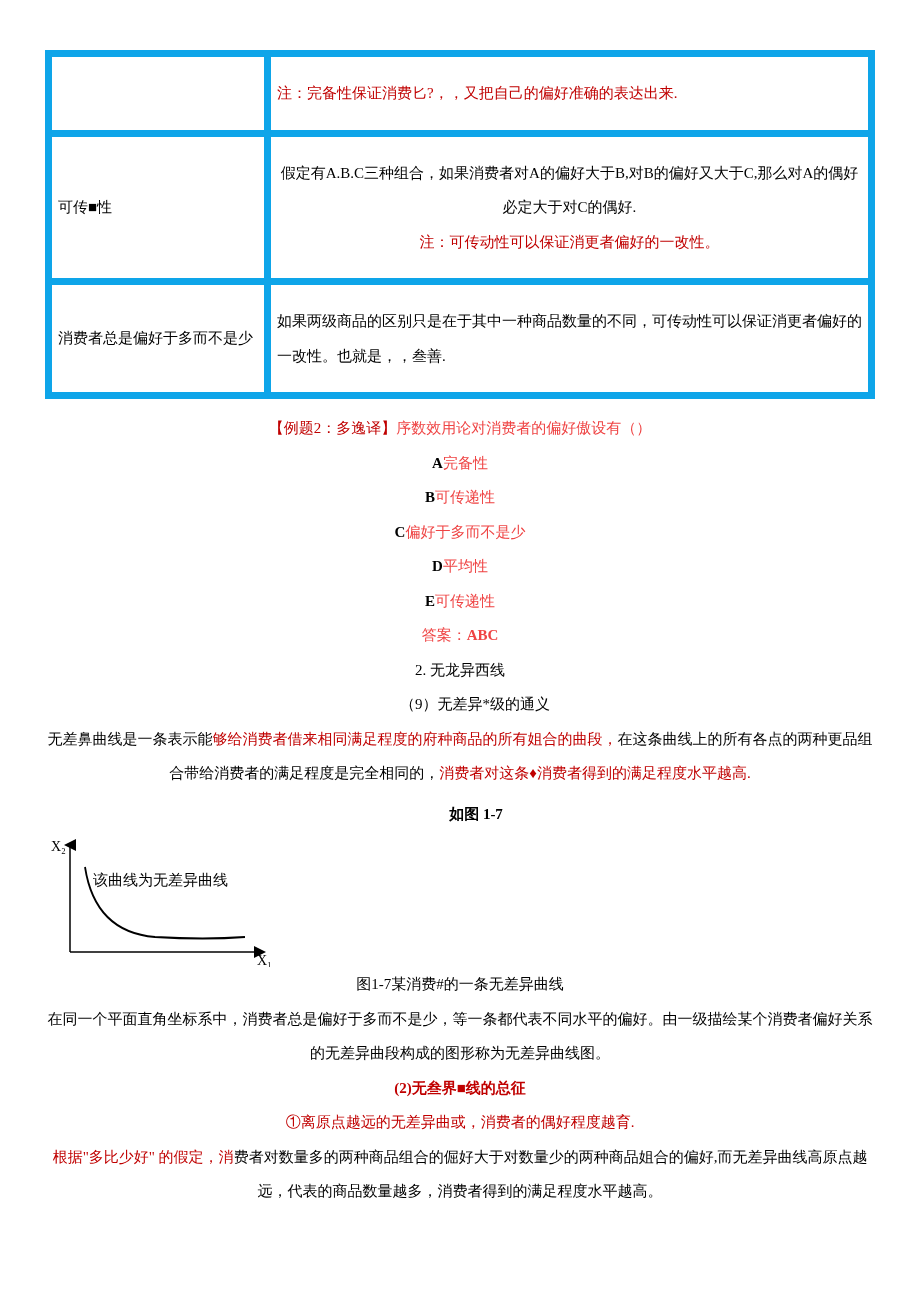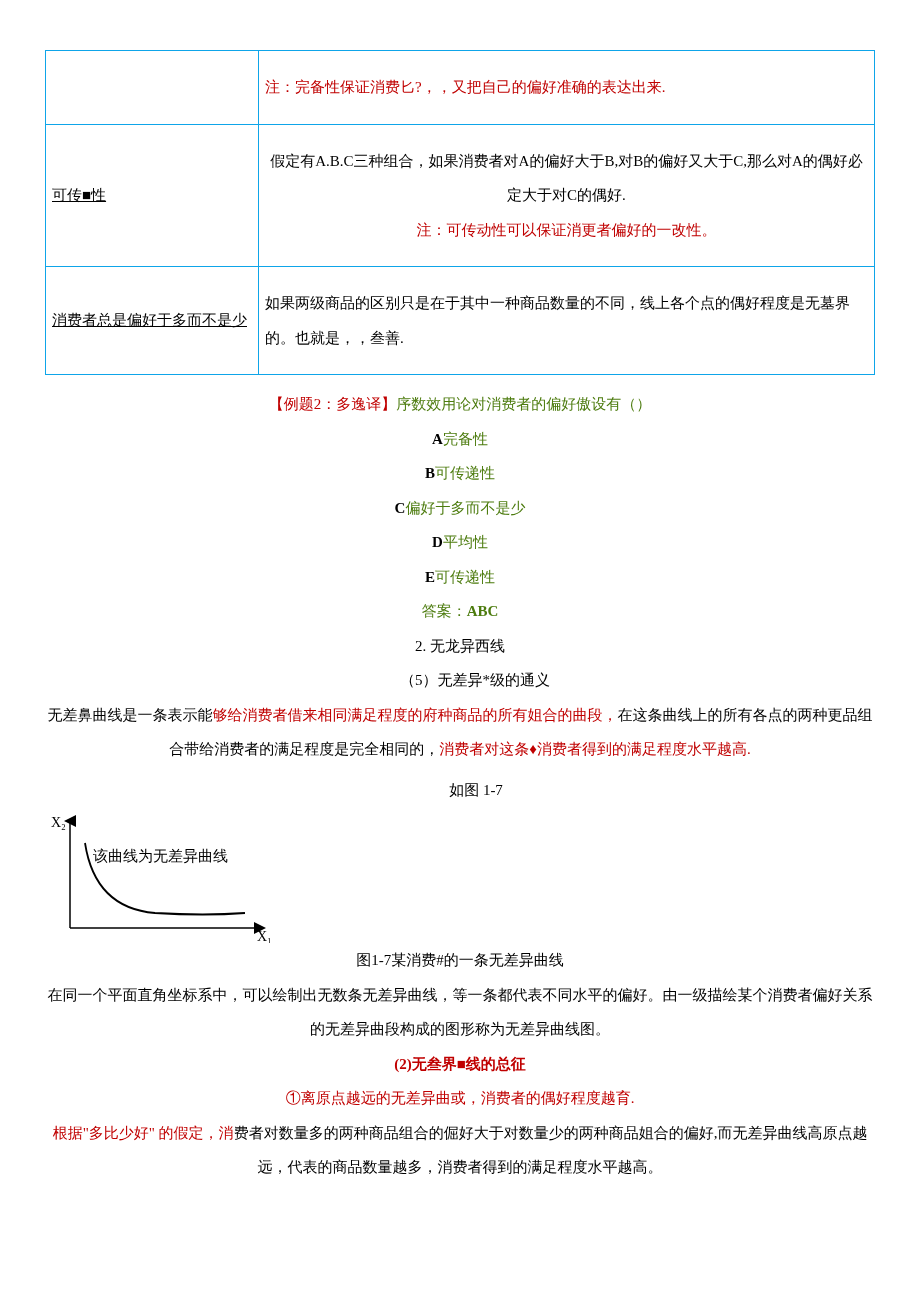--- a/index.html
+++ b/index.html
@@ -12,31 +12,31 @@
     padding: 50px 45px;
     width: 920px;
     box-sizing: border-box;
   }
   table {
     border-collapse: collapse;
     width: 100%;
     margin-bottom: 12px;
   }
   td {
-    border: 1px solid #0ea5e9;
+    border: 7px solid #0ea5e9;
     padding: 19px 6px;
     vertical-align: middle;
     line-height: 2.3;
   }
-  .col1 { width: 200px; text-decoration: underline; }
+  .col1 { width: 200px; }
   .red { color: #c00000; }
-  .blue { color: #4d7c0f; }
+  .blue { color: #ef4444; }
   .bold { font-weight: bold; }
   .indent { text-indent: 2em; }
-  .fig-label { font-weight: normal; margin-top: 6px; margin-left: 32px; }
+  .fig-label { font-weight: bold; margin-top: 6px; margin-left: 32px; }
   .diagram { margin: 6px 0 0 0; }
   svg { display: block; }
   p { margin: 0; text-align: center; }
 </style>
 </head>
 <body>
 
 <table>
   <tbody>
       <tr>
@@ -47,37 +47,37 @@
   </tr>
   <tr>
     <td class="col1">可传■性</td>
     <td>
       <p>假定有A.B.C三种组合，如果消费者对A的偏好大于B,对B的偏好又大于C,那么对A的偶好必定大于对C的偶好.</p>
       <p><span class="red">注：</span><span class="red">可传动性可以保证消更者偏好的一改性。</span></p>
     </td>
   </tr>
   <tr>
     <td class="col1">消费者总是偏好于多而不是少</td>
-    <td>如果两级商品的区别只是在于其中一种商品数量的不同，线上各个点的偶好程度是无墓界的。也就是，，叁善.</td>
+    <td>如果两级商品的区别只是在于其中一种商品数量的不同，可传动性可以保证消更者偏好的一改性。也就是，，叁善.</td>
   </tr>
 </tbody>
   </table>
 
 <p>
   <span class="indent"></span><span class="red">【例题2：多逸译】</span><span class="blue">序数效用论对消费者的偏好傲设有（）</span>
 </p>
 <p><span class="bold">A</span><span class="blue">完备性</span></p>
 <p><span class="bold">B</span><span class="blue">可传递性</span></p>
 <p><span class="bold">C</span><span class="blue">偏好于多而不是少</span></p>
 <p><span class="bold">D</span><span class="blue">平均性</span></p>
 <p><span class="bold">E</span><span class="blue">可传递性</span></p>
 <p><span class="blue">答案：</span><span class="blue bold">ABC</span></p>
 
 <p>2. 无龙异西线</p>
-<p class="indent">（5）无差异*级的通义</p>
+<p class="indent">（9）无差异*级的通义</p>
 <p>
   <span>无差鼻曲线是一条表示能</span><span class="red">够给消费者借来相同满足程度的府种商品的所有姐合的曲段，</span><span>在这条曲线上的所有各点的两种更品组合带给消费者的满足程度是完全相同的，</span><span class="red">消费者对这条♦消费者得到的满足程度水平越高.</span>
 </p>
 
 <p class="fig-label">如图 1-7</p>
 
 <div class="diagram">
   <svg width="230" height="130">
     <defs>
       <marker id="arrY" markerWidth="8" markerHeight="8" refX="4" refY="4" orient="auto">
@@ -90,19 +90,19 @@
     <line x1="25" y1="115" x2="25" y2="8" stroke="#000" stroke-width="1.5" marker-end="url(#arrY)"></line>
     <line x1="25" y1="115" x2="215" y2="115" stroke="#000" stroke-width="1.5" marker-end="url(#arrX)"></line>
     <path d="M40,30 Q50,95 110,100 Q160,103 200,100" stroke="#000" stroke-width="1.8" fill="none"></path>
     <text x="6" y="14" font-size="14" font-family="SimSun">X₂</text>
     <text x="212" y="128" font-size="14" font-family="SimSun">X₁</text>
     <text x="48" y="48" font-size="15" font-family="KaiTi,SimSun">该曲线为无差异曲线</text>
   </svg>
 </div>
 
 <p>图1-7某消费#的一条无差异曲线</p>
-<p>在同一个平面直角坐标系中，可以绘制出无数条无差异曲线，等一条都代表不同水平的偏好。由一级描绘某个消费者偏好关系的无差异曲段构成的图形称为无差异曲线图。</p>
+<p>在同一个平面直角坐标系中，消费者总是偏好于多而不是少，等一条都代表不同水平的偏好。由一级描绘某个消费者偏好关系的无差异曲段构成的图形称为无差异曲线图。</p>
 
 <p class="red bold">(2)无叁界■线的总征</p>
 <p class="red">①离原点越远的无差异曲或，消费者的偶好程度越育.</p>
 <p>
   <span class="red">根据"多比少好" 的假定，消</span><span>费者对数量多的两种商品组合的倔好大于对数量少的两种商品姐合的偏好,而无差异曲线高原点越远，代表的商品数量越多，消费者得到的满足程度水平越高。</span>
 </p>
 
 </body></html>

